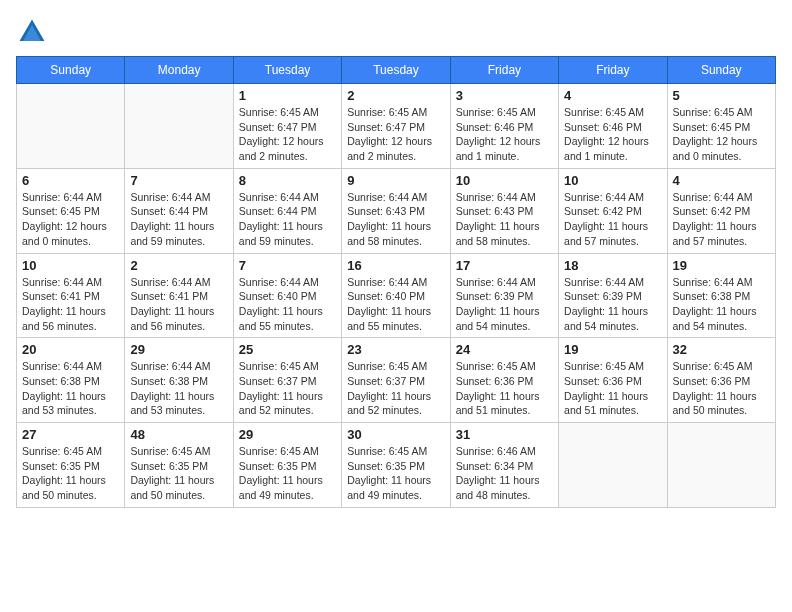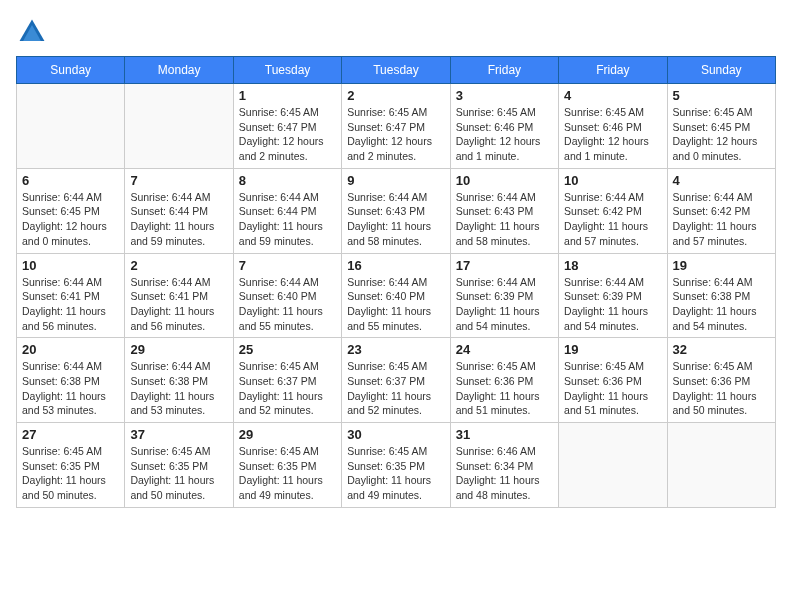--- a/index.html
+++ b/index.html
@@ -311,21 +311,21 @@
       </tr>
       <tr class="week-row">
         <td>
           <div class="day-number">27</div>
           <div class="day-info" style="white-space: pre-line;">Sunrise: 6:45 AM
 Sunset: 6:35 PM
 Daylight: 11 hours
 and 50 minutes.</div>
         </td>
         <td>
-          <div class="day-number">37</div>
+          <div class="day-number">48</div>
           <div class="day-info" style="white-space: pre-line;">Sunrise: 6:45 AM
 Sunset: 6:35 PM
 Daylight: 11 hours
 and 50 minutes.</div>
         </td>
         <td>
           <div class="day-number">29</div>
           <div class="day-info" style="white-space: pre-line;">Sunrise: 6:45 AM
 Sunset: 6:35 PM
 Daylight: 11 hours

